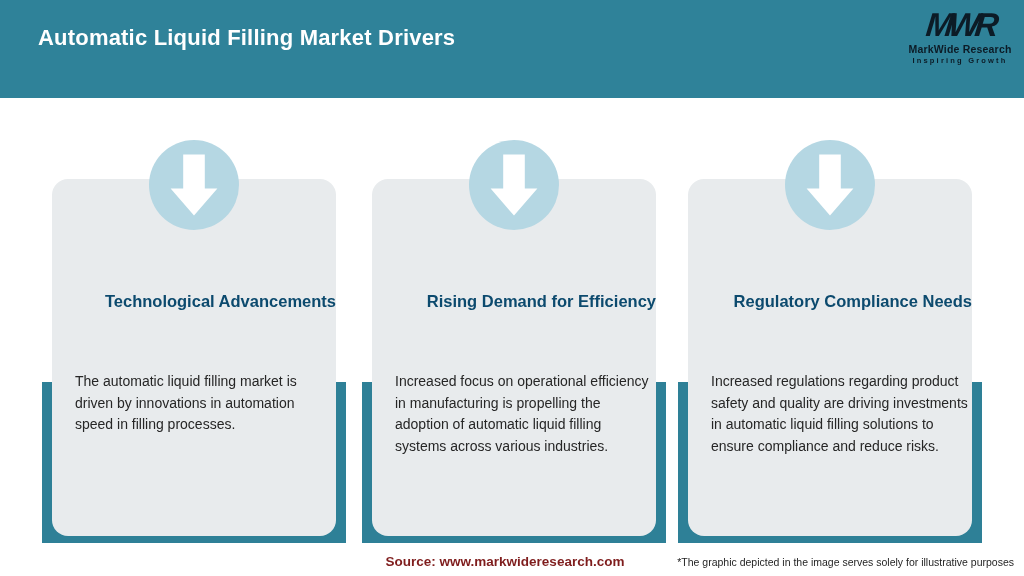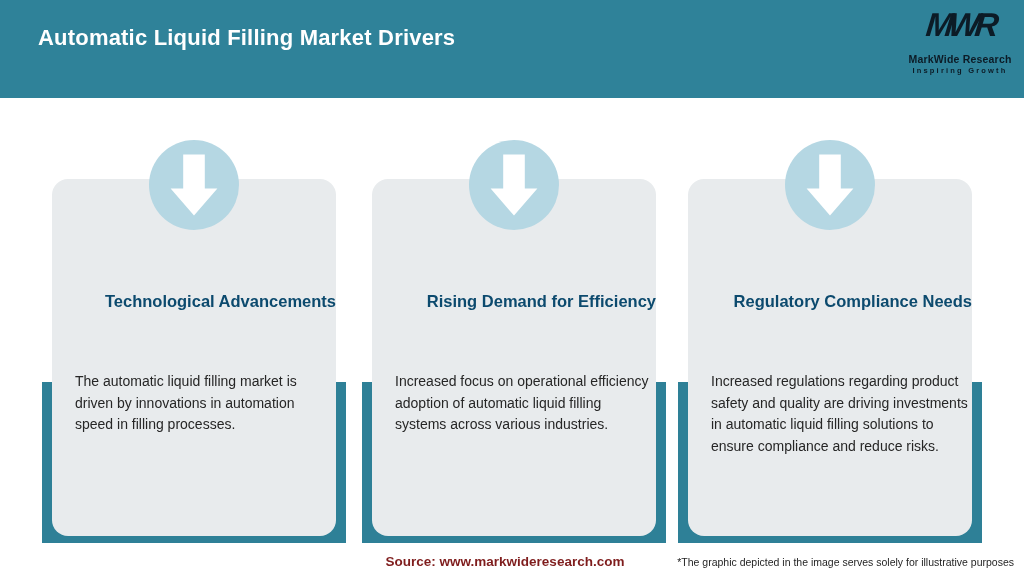--- a/index.html
+++ b/index.html
@@ -12,21 +12,21 @@
   .header { position:absolute; top:0; left:0; width:1024px; height:98px; background:#2f8299; }
   .page-title {
     position:absolute; left:38px; top:25px; font-size:22px; font-weight:bold;
     color:#ffffff; letter-spacing:0.2px;
   }
   .logo { position:absolute; right:12px; top:9px; width:104px; text-align:center; color:#0c1b26; }
   .logo-monogram {
     font-size:33px; font-weight:bold; font-style:italic; letter-spacing:-5px;
     line-height:32px; transform:skewX(-6deg);
   }
-  .logo-name { font-size:10.5px; font-weight:bold; letter-spacing:0.2px; margin-top:12px; }
+  .logo-name { font-size:10.5px; font-weight:bold; letter-spacing:0.2px; margin-top:2px; }
   .logo-tagline { font-size:7.5px; font-weight:bold; letter-spacing:2.2px; margin-top:1px; }
 
   
   .card-col { position:absolute; top:140px; width:304px; height:403px; }
   .col-1 { left:42px; } .col-2 { left:362px; } .col-3 { left:678px; }
   .backing { position:absolute; left:0; right:0; top:242px; bottom:0; background:#2e8097; }
   .card {
     position:absolute; left:10px; top:39px; width:284px; height:357px;
     background:#e8ebed; border-radius:16px;
   }
@@ -83,20 +83,21 @@
       </svg>
     </div>
   </div>
 
   <div class="card-col col-2">
     <div class="backing"></div>
     <div class="card">
       <div class="card-title">Rising Demand for Efficiency</div>
       <div class="card-body">
         <div class="body-line">Increased focus on operational efficiency</div>
+        <div class="body-line">in manufacturing is propelling the</div>
         <div class="body-line">adoption of automatic liquid filling</div>
         <div class="body-line">systems across various industries.</div>
       </div>
     </div>
     <div class="circle">
       <svg viewBox="0 0 100 100" width="90" height="90">
         <circle cx="50" cy="50" r="50" fill="#b5d7e3"></circle>
         <polygon points="38,16 62,16 62,54 76,54 50,84 24,54 38,54" fill="#ffffff"></polygon>
       </svg>
     </div>

